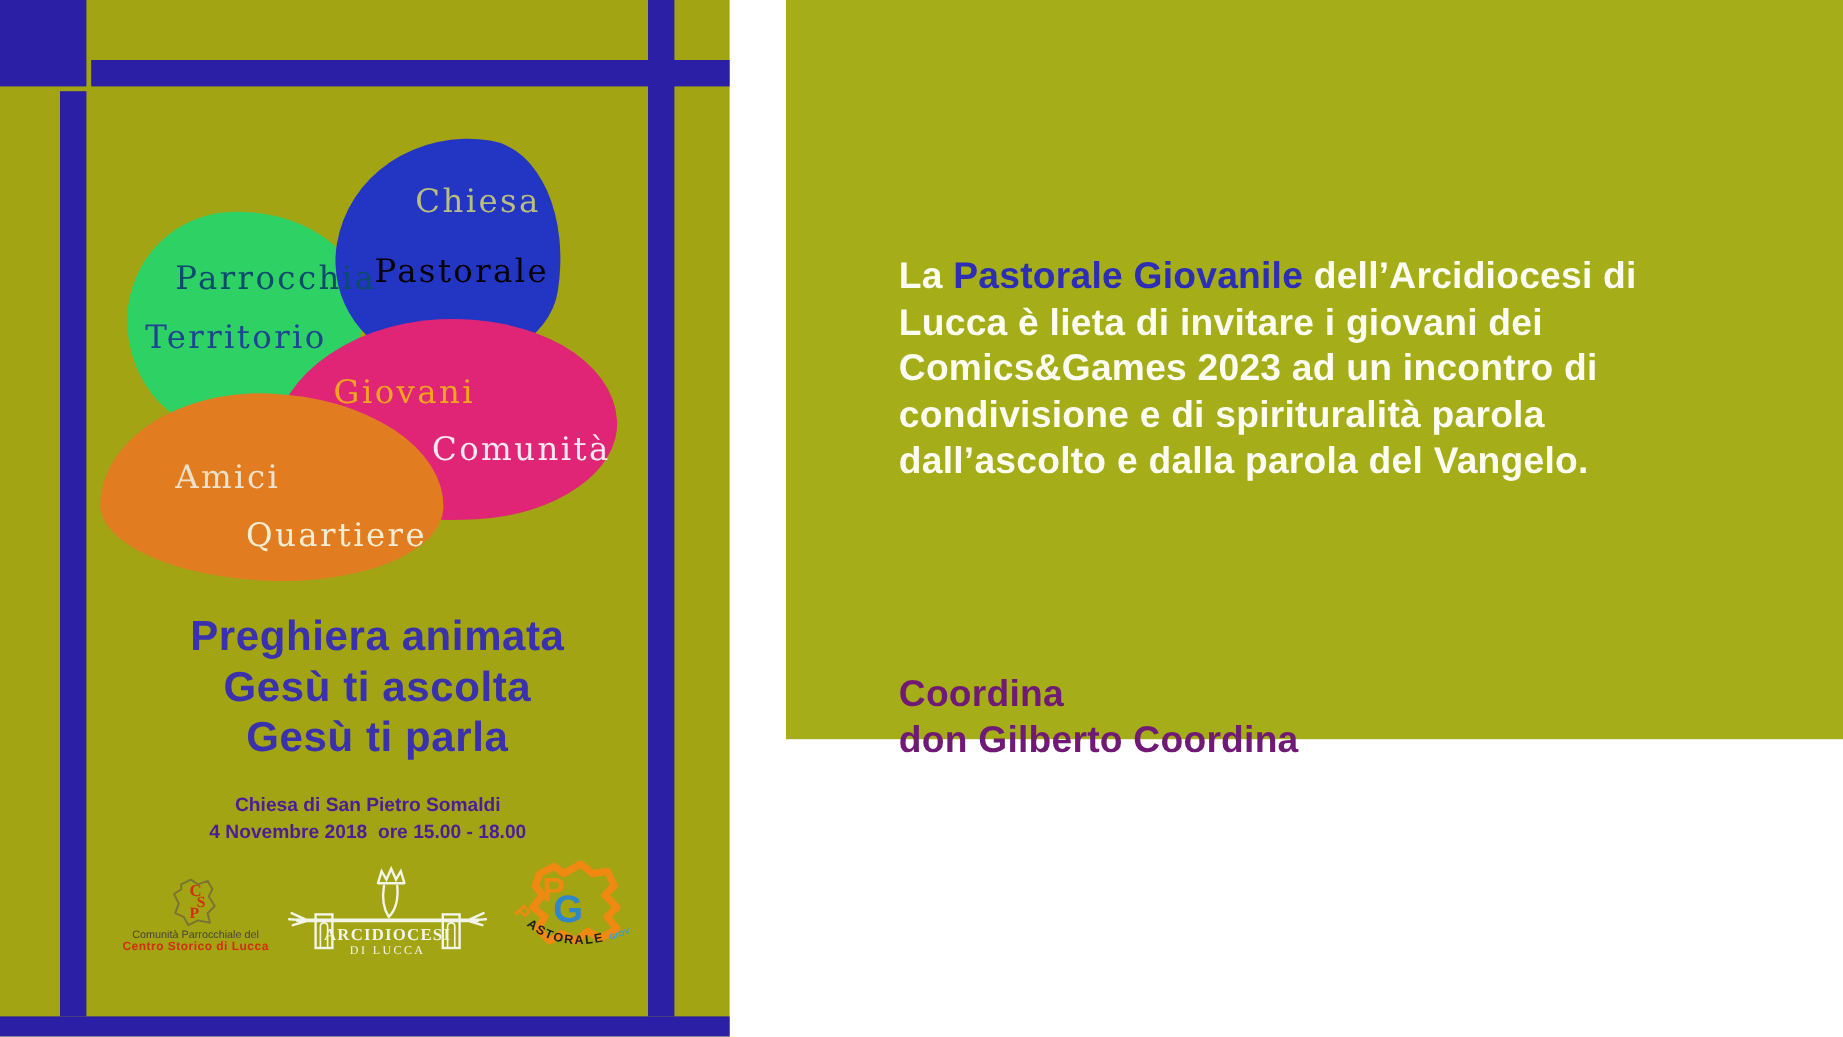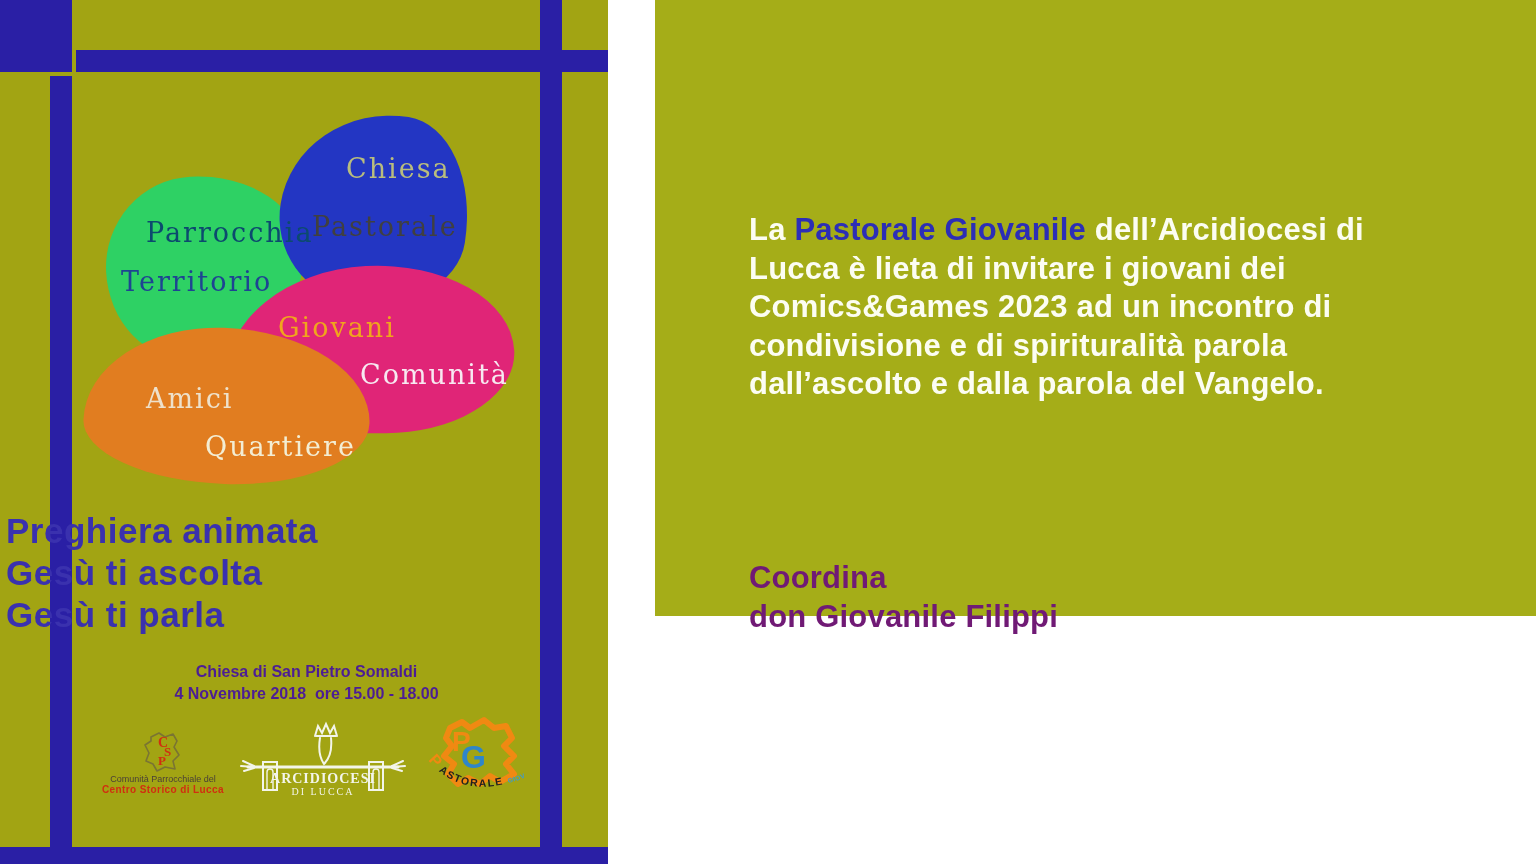--- a/index.html
+++ b/index.html
@@ -23,27 +23,27 @@
   .blob-pink   { left:226px; top:266px; width:288px; height:168px; background:#e02577; z-index:3;
                  border-radius:50% 50% 42% 58% / 62% 55% 45% 38%; transform:rotate(-3deg); }
   .blob-orange { left:84px; top:328px; width:286px; height:156px; background:#e17d20; z-index:4;
                  border-radius:48% 52% 50% 50% / 62% 58% 42% 38%; transform:rotate(2deg); }
 
   .blob-word { position:absolute; z-index:5; font-family:"DejaVu Serif", serif;
                font-size:27px; letter-spacing:2px; white-space:nowrap; }
   .w-parrocchia { left:146px; top:217px; color:#0c4a6e; }
   .w-territorio { left:121px; top:266px; color:#1e4492; }
   .w-chiesa     { left:346px; top:153px; color:#b9bd7d; }
-  .w-pastorale  { left:312px; top:211px; color:#404040; }
+  .w-pastorale  { left:312px; top:211px; color:#000000; }
   .w-giovani    { left:278px; top:312px; color:#f0a51d; }
   .w-comunita   { left:360px; top:359px; color:#f7e9f1; }
   .w-amici      { left:146px; top:383px; color:#eee1cb; }
   .w-quartiere  { left:205px; top:431px; color:#f3edd3; }
 
-  .title-block { position:absolute; left:6px; top:510px; width:573px; text-align:left; z-index:6; }
+  .title-block { position:absolute; left:28px; top:510px; width:573px; text-align:center; z-index:6; }
   .title-line  { font-size:35px; line-height:42px; font-weight:bold; color:#3a31ae; letter-spacing:0.5px; }
 
   .venue-block { position:absolute; left:20px; top:661px; width:573px; text-align:center; z-index:6; }
   .venue-line  { font-size:16px; line-height:22px; font-weight:bold; color:#4c1d95; white-space:pre; }
 
   
   .logo { position:absolute; z-index:6; }
   .logo-csp { left:95px; top:731px; width:136px; text-align:center; }
   .logo-csp svg { display:block; margin:0 auto; }
   .csp-cap1 { font-size:9px;  color:#4b4136; margin-top:1px; white-space:nowrap; }
@@ -156,18 +156,18 @@
         <span>La </span><span class="hl">Pastorale Giovanile</span><span> dell’Arcidiocesi di</span>
       </div>
       <div class="para-line">Lucca è lieta di invitare i giovani dei</div>
       <div class="para-line">Comics&amp;Games 2023 ad un incontro di</div>
       <div class="para-line">condivisione e di spirituralità parola</div>
       <div class="para-line">dall’ascolto e dalla parola del Vangelo.</div>
     </div>
 
     <div class="coord">
       <div>Coordina</div>
-      <div>don Giovanile Filippi</div>
+      <div>don Gilberto Coordina</div>
     </div>
 
   </div>
 
 </div>
 
 </body></html>

